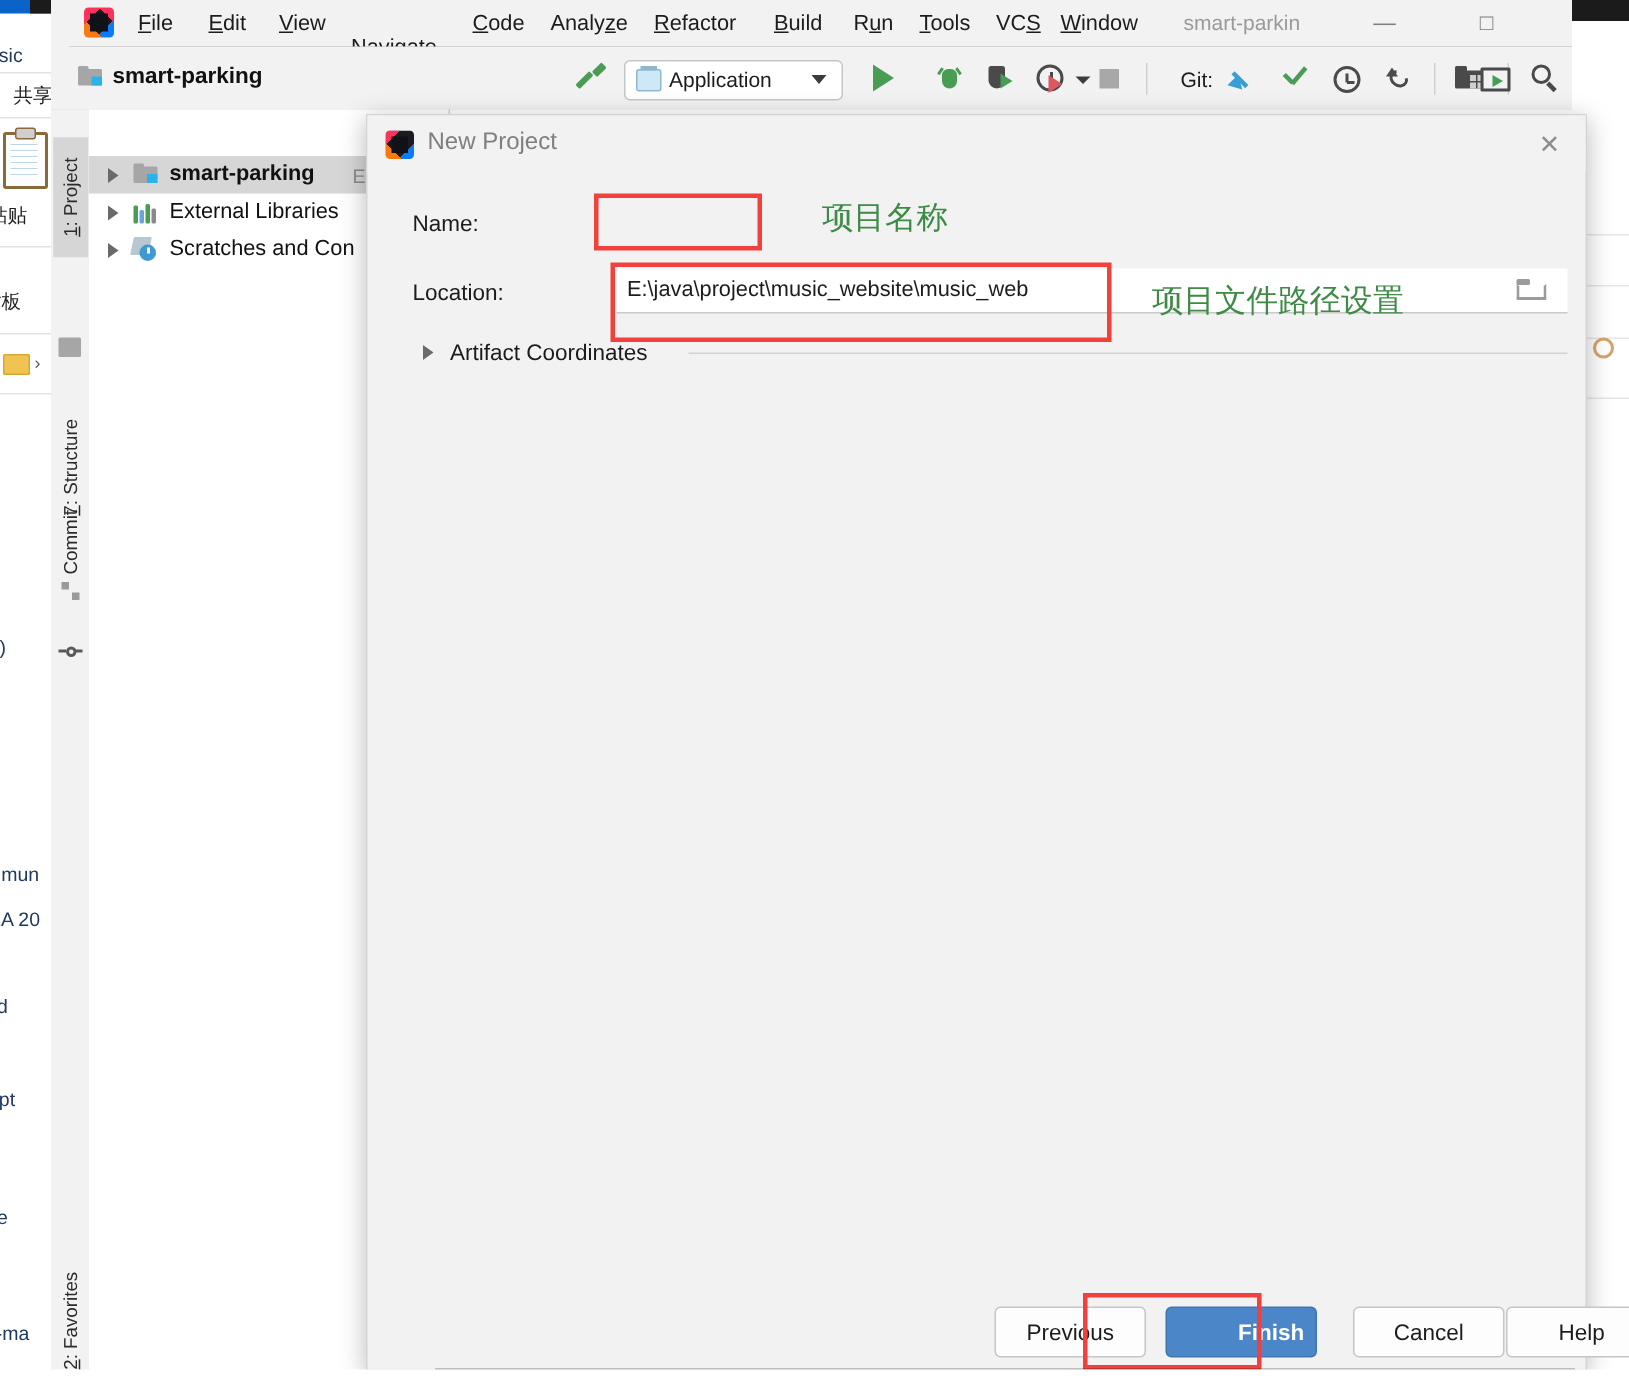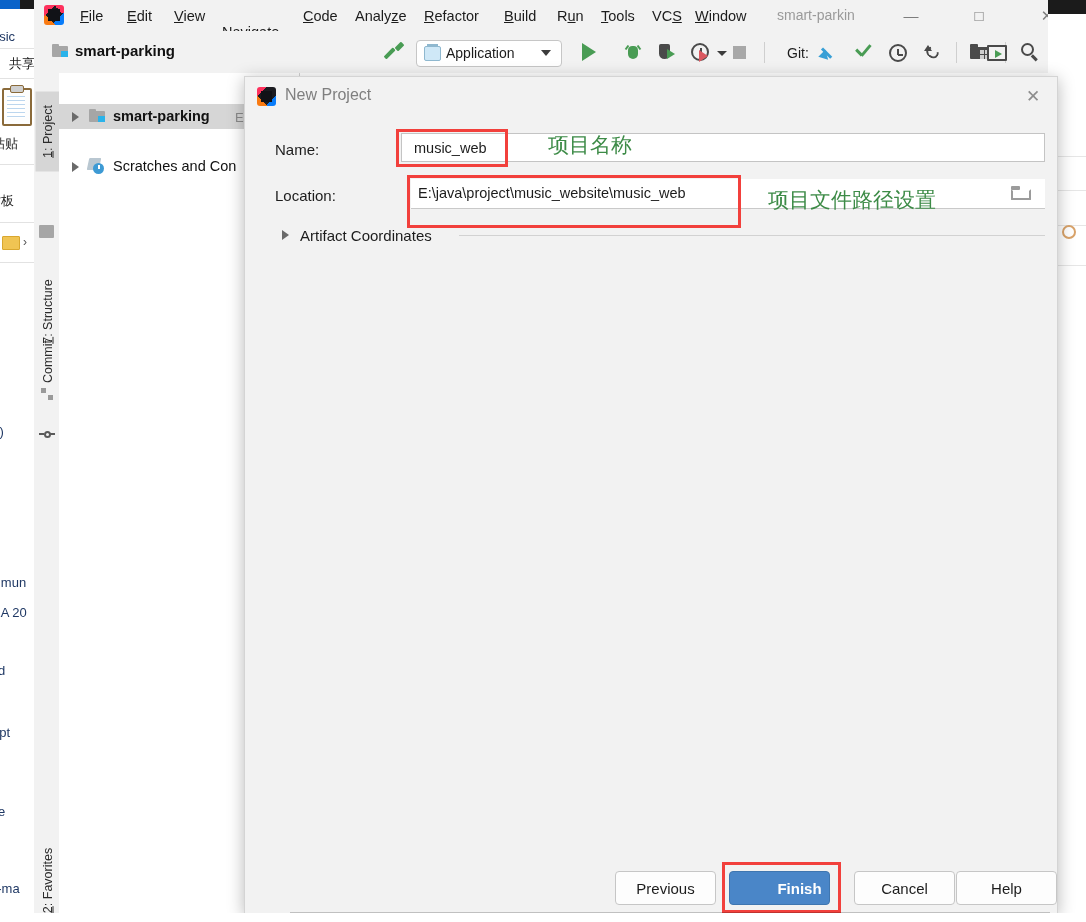--- a/index.html
+++ b/index.html
@@ -44,21 +44,21 @@
     border:1px solid #d9a72f;border-radius:1px;
   }
   .chev-r{position:absolute;left:23px;top:235px;color:#555;font-size:12px;}
 
   
   #ide-window{
     position:absolute;left:34px;top:0;width:1014px;height:922px;
     background:#f2f2f2;
   }
   #menubar{
-    position:absolute;left:0;top:0;width:1014px;height:31px;background:#f2f2f2;
+    position:absolute;left:12px;top:0;width:1014px;height:31px;background:#f2f2f2;
     border-bottom:4px solid #737373;
   }
   .jb-logo{
     position:absolute;width:20px;height:20px;border-radius:3px;overflow:hidden;
     background:
       linear-gradient(135deg,#fe315d 0%,#fe315d 28%,transparent 28%),
       linear-gradient(45deg,#f97a12 0%,#f97a12 30%,transparent 30%),
       linear-gradient(315deg,#087cfa 0%,#087cfa 30%,transparent 30%),
       linear-gradient(225deg,#fe315d 0%,#fe315d 25%,transparent 25%),
       #1b1b20;
@@ -250,21 +250,21 @@
     font-family:"DejaVu Sans","Liberation Sans",sans-serif;
   }
   #browse-ico{position:absolute;left:1011px;top:186px;width:21px;height:16px;}
   #browse-ico .fa{position:absolute;left:0;top:3px;width:20px;height:11px;border:2px solid #9b9b9b;box-sizing:border-box;border-radius:1px;border-top-color:transparent;}
   #browse-ico .fb{position:absolute;left:0;top:0;width:9px;height:4px;background:#9b9b9b;border-radius:1px;}
 
   #artifact-row .tri{left:281px;top:229px;}
 
   .dbtn{
     position:absolute;height:34px;background:#fdfdfd;border:1px solid #c6c6c6;border-radius:4px;
-    font-size:15px;color:#1c1c1c;text-align:center;line-height:34px;box-sizing:border-box;
+    font-size:15px;color:#1c1c1c;text-align:center;line-height:34px;box-sizing:border-box;margin-left:48px;
   }
   .dbtn.primary{background:#4a86c8;border-color:#3f76b0;color:#ffffff;font-weight:bold;padding-left:40px;}
 
   #watermark{
     position:absolute;left:888px;top:888px;font-size:19px;color:#d2d2d2;white-space:nowrap;
     font-family:"DejaVu Sans","Liberation Sans",sans-serif;letter-spacing:1px;
   }
   #bottom-shadow{position:absolute;left:290px;top:912px;width:760px;height:10px;
     background:linear-gradient(to bottom,rgba(0,0,0,.22),rgba(0,0,0,0));}
   #taskbar-edge{position:absolute;left:0;top:913px;width:1086px;height:9px;background:#ffffff;}
@@ -429,20 +429,30 @@
         <div class="tri" style="left:13px;top:8px;"></div>
         <div class="folder2" style="left:30px;top:5px;">
             <div class="a"></div>
             <div class="b"></div>
             <div class="c"></div>
           </div>
         <div class="tree-label b" style="left:54px;top:4px;">smart-parking</div>
         <div class="tree-sub" style="left:176px;top:6px;">E:\</div>
       </div>
 
+      <div class="tree-row" style="top:56px;">
+        <div class="tri" style="left:13px;top:8px;"></div>
+        <div class="lib-ico" style="left:30px;top:5px;">
+          <i style="left:0;height:12px;background:#499c54;"></i>
+          <i style="left:4px;height:9px;background:#6aa4d8;"></i>
+          <i style="left:8px;height:13px;background:#499c54;"></i>
+          <i style="left:12px;height:10px;background:#8a8a8a;"></i>
+        </div>
+        <div class="tree-label" style="left:54px;top:4px;">External Libraries</div>
+      </div>
 
       <div class="tree-row" style="top:81px;">
         <div class="tri" style="left:13px;top:8px;"></div>
         <div class="scratch-ico" style="left:29px;top:4px;">
             <div class="pg"></div>
             <div class="cl"></div>
           </div>
         <div class="tree-label" style="left:54px;top:4px;">Scratches and Con</div>
       </div>
     </div>
@@ -469,23 +479,20 @@
     <div id="dlg-titlebar">
       <div id="dlg-ico">
           <span class="jg">IJ</span>
           <span class="bar"></span>
         </div>
       <div id="dlg-title">New Project</div>
       <div id="dlg-close">✕</div>
     </div>
 
     <div class="form-label" style="left:30px;top:64px;">Name:</div>
-    <div class="field-box" style="left:156px;top:56px;width:644px;height:29px;">
-      <div class="field-text" style="left:12px;top:6px;">music_web</div>
-    </div>
     <div class="red-box" style="left:151px;top:52px;width:112px;height:38px;"></div>
 
     <div class="form-label" style="left:30px;top:110px;">Location:</div>
     <div class="field-box" style="left:166px;top:102px;width:634px;height:29px;border:none;background:#ffffff;text-align:right;">
       <div class="field-text" style="left:7px;top:6px;">E:\java\project\music_website\music_web</div>
     </div>
     <div class="field-under" style="left:166px;top:131px;width:634px;"></div>
     <div class="red-box" style="left:162px;top:98px;width:334px;height:53px;"></div>
 
     <div id="artifact-row">

